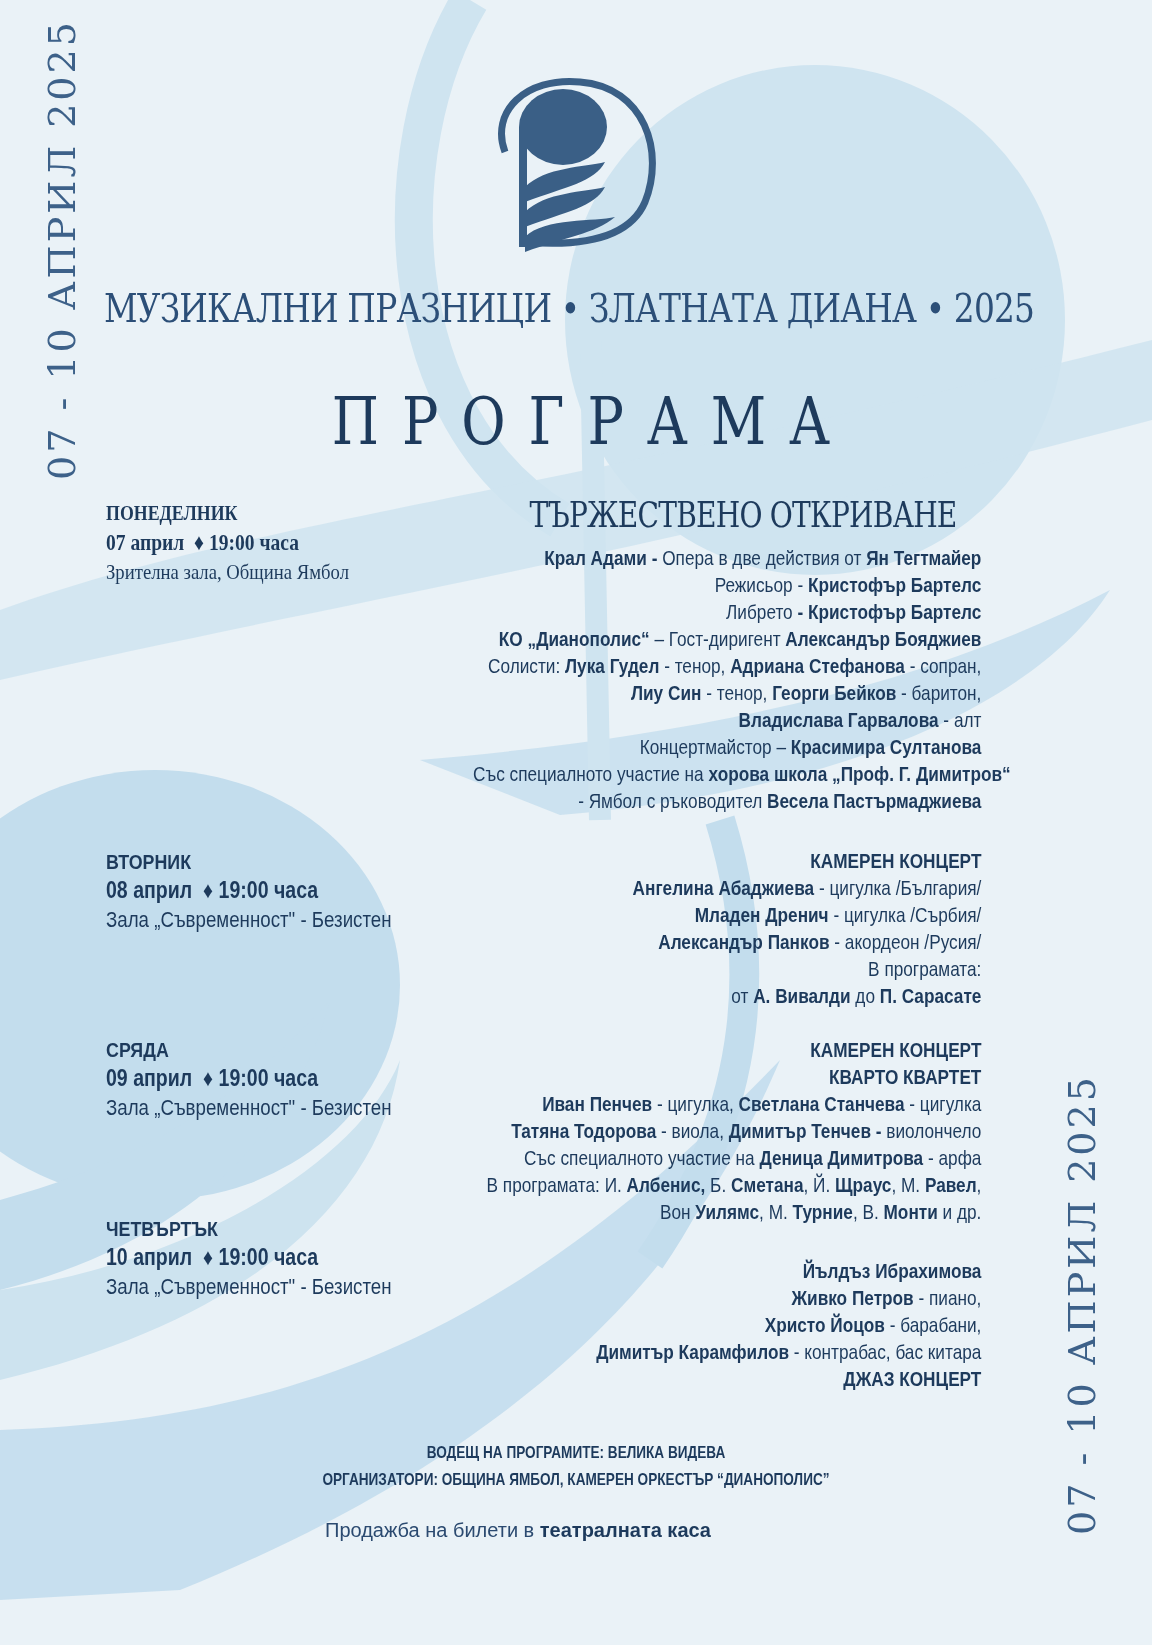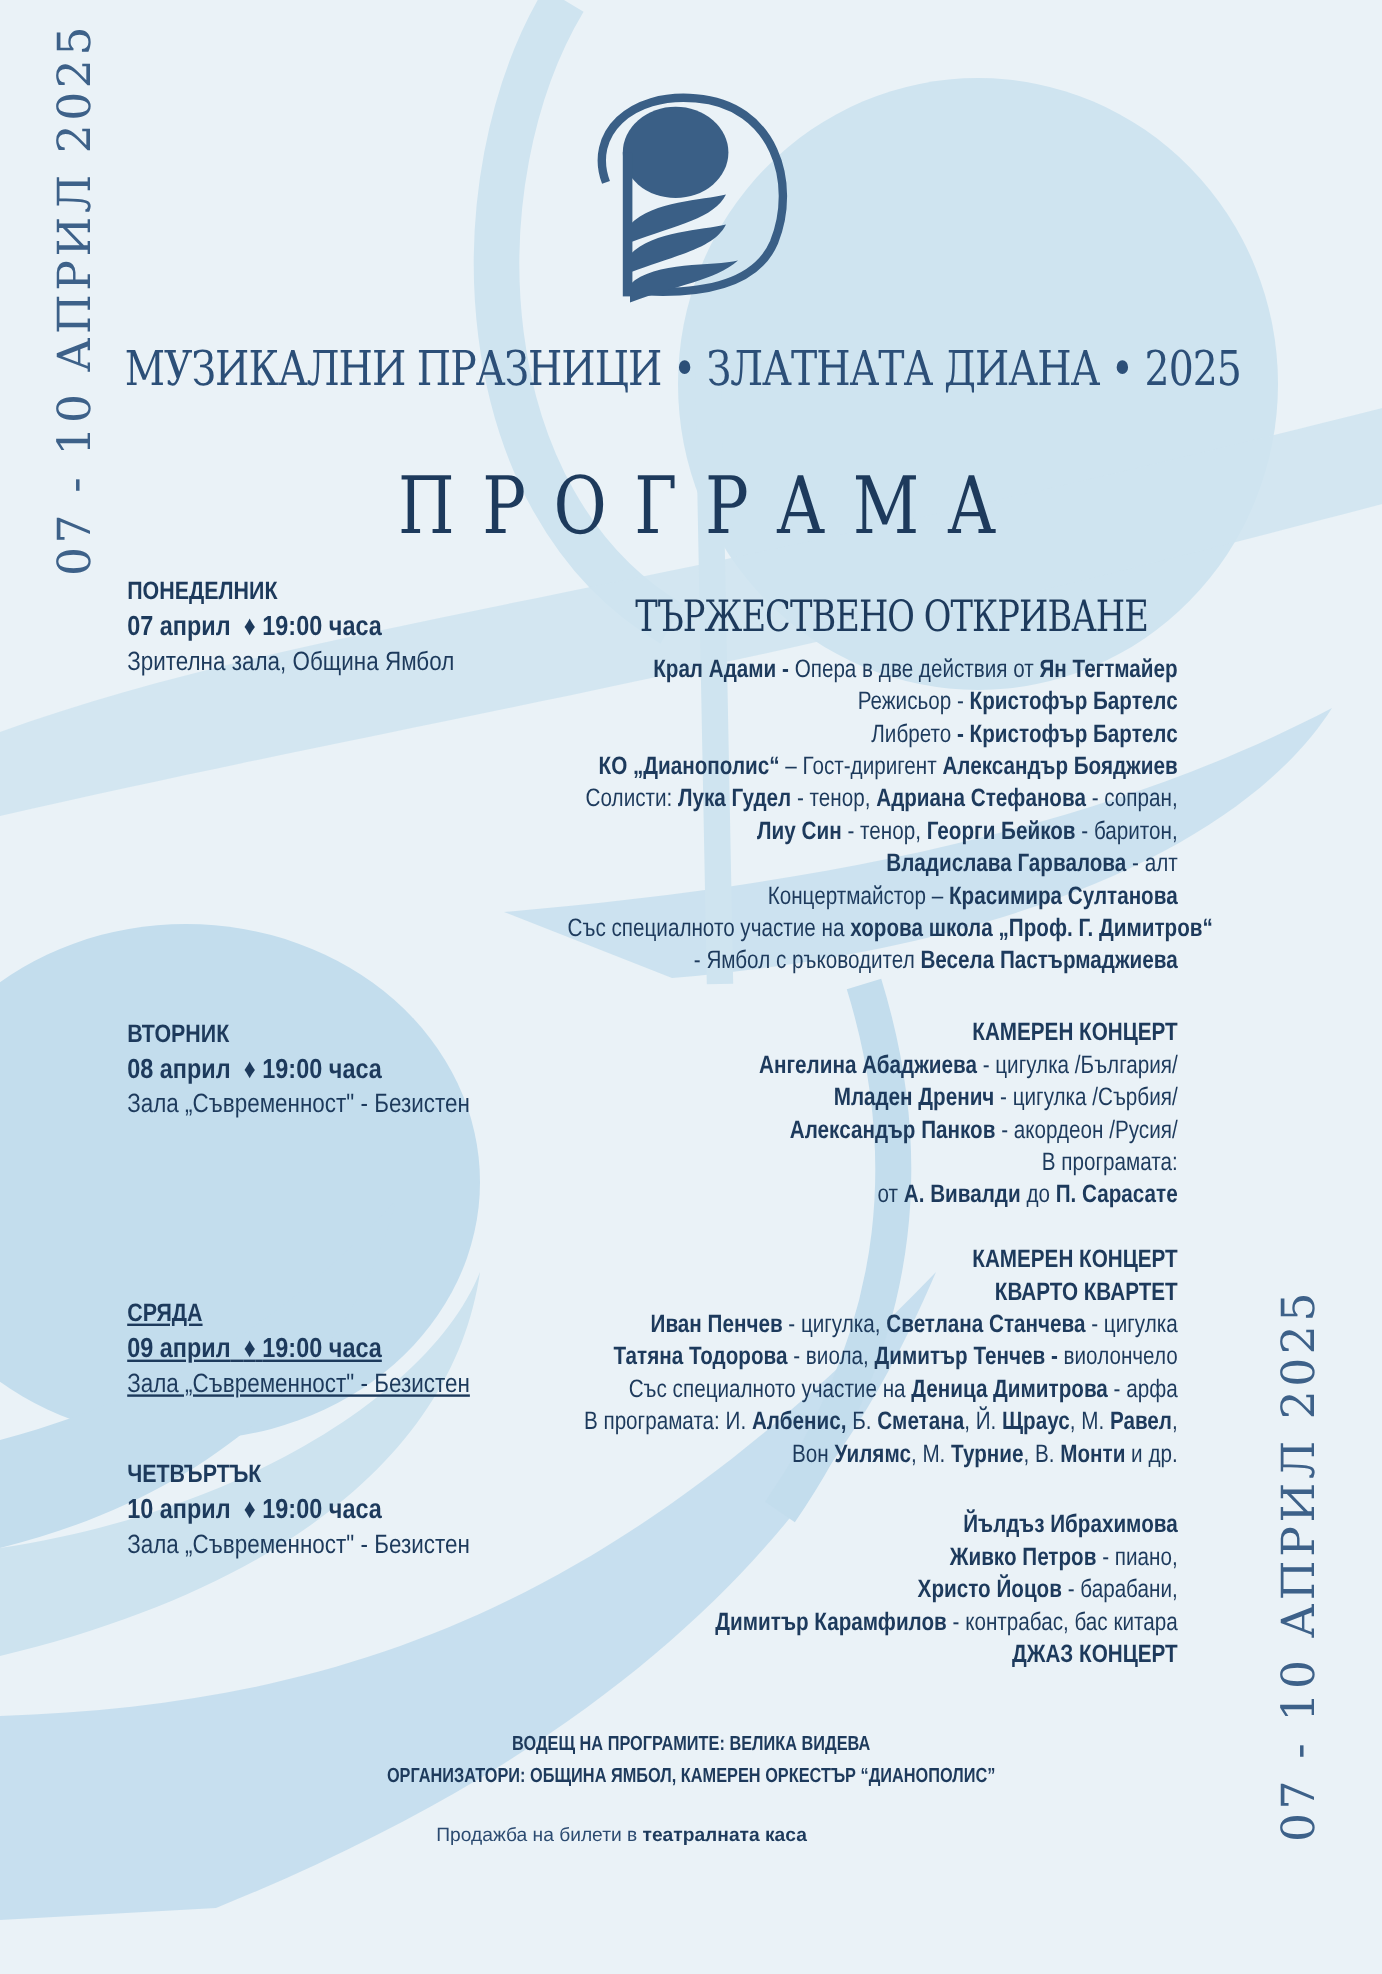--- a/index.html
+++ b/index.html
@@ -16,21 +16,21 @@
   .day .dname { font-weight:bold; font-size:21px; line-height:29px; transform:scaleX(0.85); transform-origin:left; white-space:nowrap; }
   .day .ddate { font-weight:bold; font-size:23px; line-height:29px; transform:scaleX(0.85); transform-origin:left; white-space:nowrap; }
   .day .dvenue { font-size:22px; line-height:29px; transform:scaleX(0.85); transform-origin:left; white-space:nowrap; }
   .event { position:absolute; left:473px; width:620px;text-align:right; }
   .event .line { font-size:21px; line-height:27px; white-space:nowrap; transform:scaleX(0.82); transform-origin:left; }
   .event .line b { font-weight:bold; }
   .event .ehead { font-weight:bold; font-size:21px; line-height:27px; transform:scaleX(0.82); transform-origin:left; white-space:nowrap; }
   .opening-head { font-family:"DejaVu Serif", serif; font-size:36px; line-height:46px; color:#1d3a5c; white-space:nowrap; transform:scaleX(0.78); transform-origin:left; letter-spacing:-1px; margin-bottom:6px; }
   .credits { position:absolute; left:0; width:1152px; text-align:center; font-weight:bold; font-size:17px; line-height:27px; }
   .credits div { transform:scaleX(0.8); }
-  .footer { position:absolute; left:0; width:1036px; top:1516px; text-align:center; font-size:16px; line-height:28px; color:#2b4a70; }
+  .footer { position:absolute; left:0; width:1036px; top:1516px; text-align:center; font-size:20px; line-height:28px; color:#2b4a70; }
   .footer b { font-weight:bold; color:#1d3a5c; }
   .footer .gap { display:inline-block; width:30px; }
 </style>
 </head>
 <body>
 
 <svg class="bg" viewBox="0 0 1152 1645" xmlns="http://www.w3.org/2000/svg">
   <rect width="1152" height="1645" fill="#eaf2f7"></rect>
 
   <ellipse cx="815" cy="320" rx="250" ry="255" fill="#cfe4f0"></ellipse>
@@ -57,33 +57,33 @@
   <ellipse cx="78" cy="55" rx="44" ry="38" fill="#3a5f86"></ellipse>
   <rect x="34" y="55" width="8" height="120" fill="#3a5f86"></rect>
   <path d="M40 115 C 60 95, 100 95, 120 90 C 110 110, 80 115, 40 130 Z" fill="#3a5f86"></path>
   <path d="M40 140 C 60 120, 100 120, 120 115 C 110 135, 80 140, 40 155 Z" fill="#3a5f86"></path>
   <path d="M40 165 C 60 145, 110 150, 130 145 C 110 162, 80 165, 40 180 Z" fill="#3a5f86"></path>
 </svg>
 
 <div class="festival-title layer">МУЗИКАЛНИ ПРАЗНИЦИ • ЗЛАТНАТА ДИАНА • 2025</div>
 <div class="program-title layer">ПРОГРАМА</div>
 
-<div class="day layer" style="top:478px;">
+<div class="day layer" style="top:499px;font-family:Liberation Serif, serif;">
   <div class="dname">ПОНЕДЕЛНИК</div>
   <div class="ddate"><span>07 април</span>&nbsp; <span>♦</span> <span>19:00 часа</span></div>
   <div class="dvenue">Зрителна зала, Община Ямбол</div>
 </div>
 
 <div class="day layer" style="top:847px;">
   <div class="dname">ВТОРНИК</div>
   <div class="ddate"><span>08 април</span>&nbsp; <span>♦</span> <span>19:00 часа</span></div>
   <div class="dvenue">Зала „Съвременност" - Безистен</div>
 </div>
 
-<div class="day layer" style="top:1080px;text-decoration:underline;">
+<div class="day layer" style="top:1035px;">
   <div class="dname">СРЯДА</div>
   <div class="ddate"><span>09 април</span>&nbsp; <span>♦</span> <span>19:00 часа</span></div>
   <div class="dvenue">Зала „Съвременност" - Безистен</div>
 </div>
 
 <div class="day layer" style="top:1214px;">
   <div class="dname">ЧЕТВЪРТЪК</div>
   <div class="ddate"><span>10 април</span>&nbsp; <span>♦</span> <span>19:00 часа</span></div>
   <div class="dvenue">Зала „Съвременност" - Безистен</div>
 </div>

